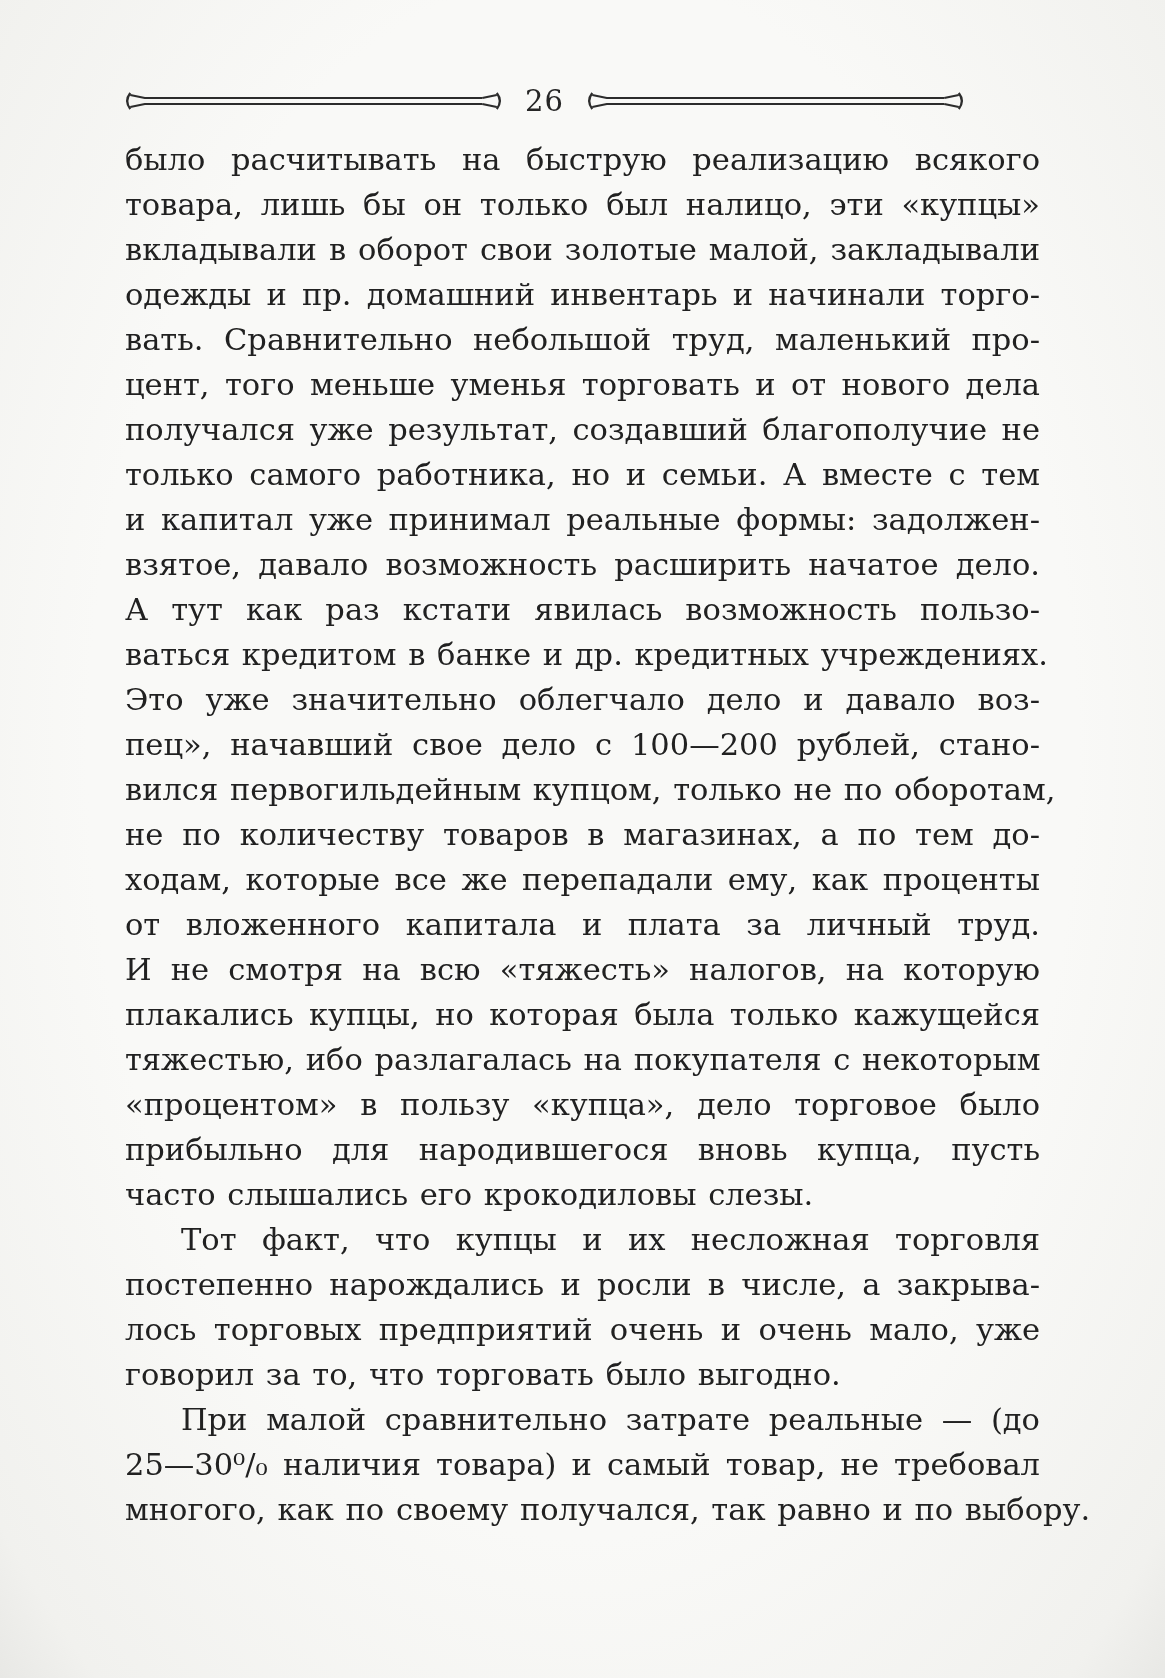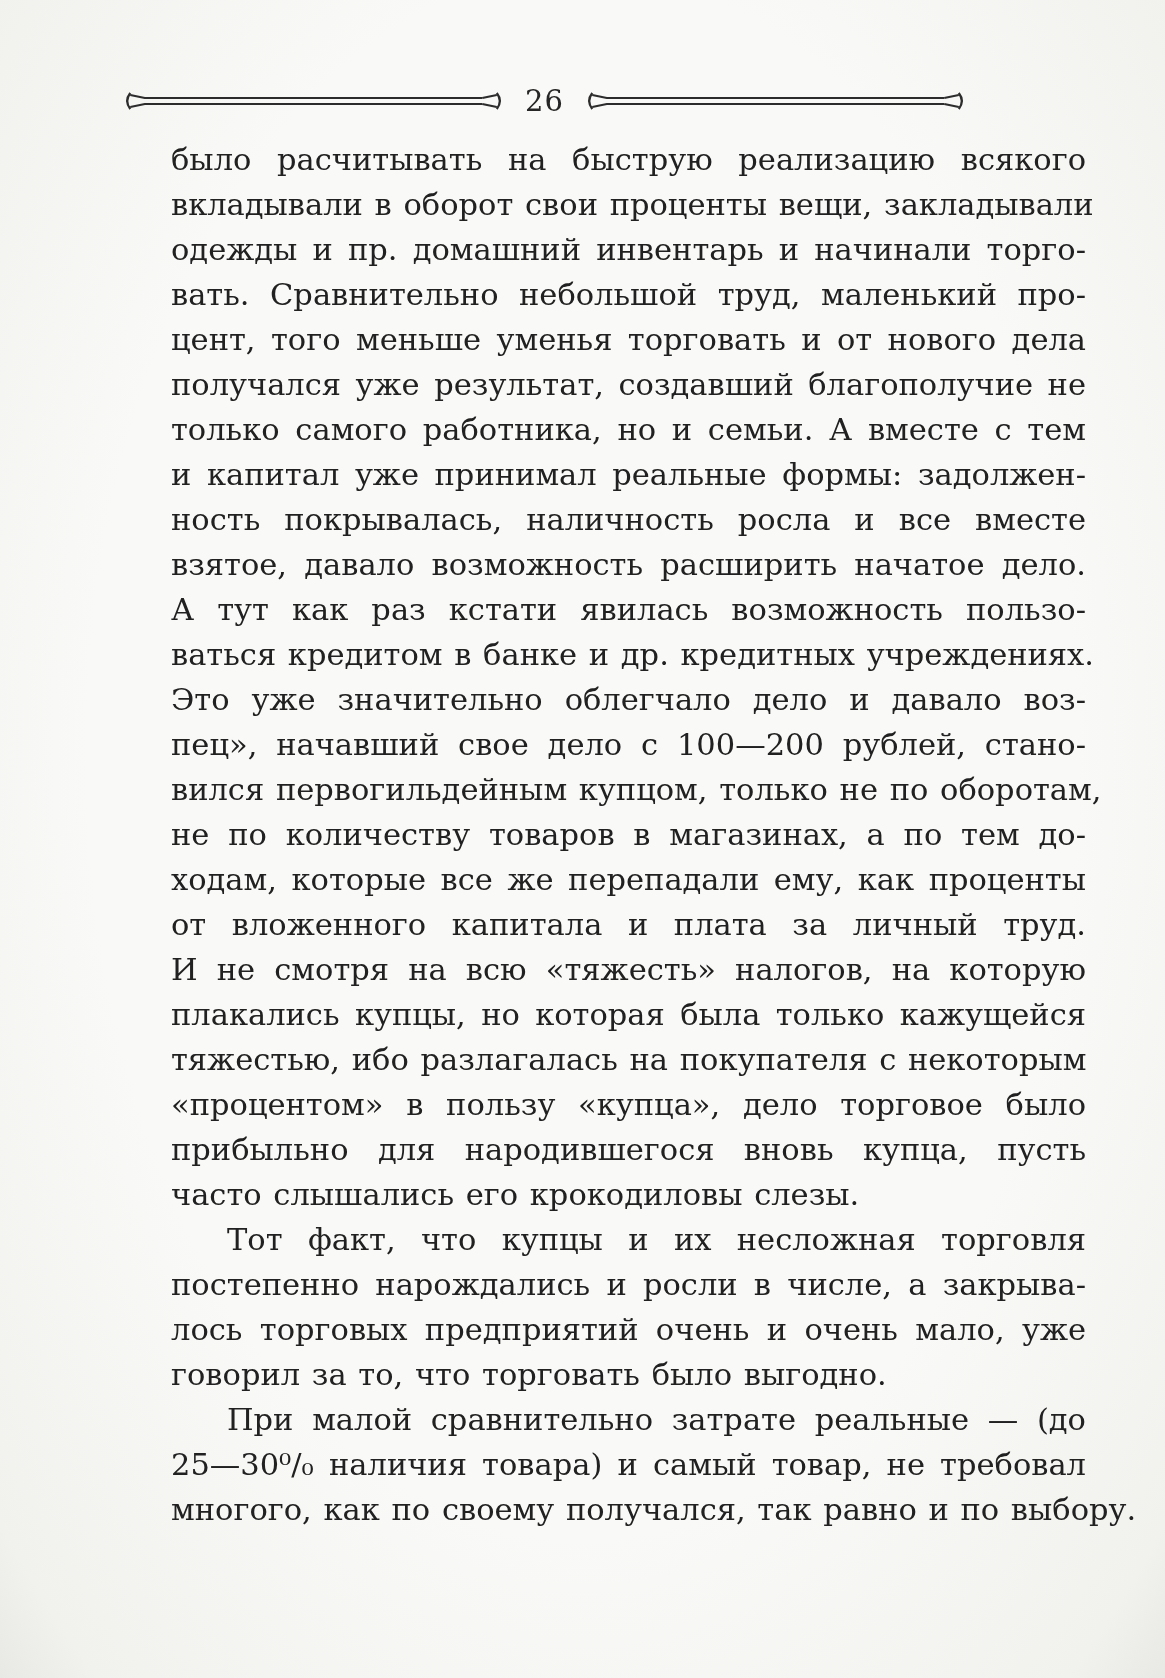--- a/index.html
+++ b/index.html
@@ -38,21 +38,20 @@
     font-size: 29px;
     line-height: 34px;
     color: #262626;
     letter-spacing: 1px;
   }
   .text-block {
     position: absolute;
     top: 137px;
     left: 125px;
     width: 915px;
-    margin-left: 46px;
   }
   .line {
     font-size: 30.5px;
     line-height: 45px;
     height: 45px;
     white-space: nowrap;
     text-align: justify;
     text-align-last: justify;
     word-spacing: 2px;
     color: #212121;
@@ -82,28 +81,28 @@
         <path d="M8,5 L22,8 L348,8" fill="none" stroke="#2c2c2c" stroke-width="2.2"></path>
         <path d="M8,17 L22,14 L348,14" fill="none" stroke="#2c2c2c" stroke-width="2.2"></path>
         <path d="M362,3 Q368,11 362,19" fill="none" stroke="#2c2c2c" stroke-width="2.2"></path>
         <path d="M362,5 L348,8 M362,17 L348,14" fill="none" stroke="#2c2c2c" stroke-width="2.2"></path>
       </svg>
     </div>
   </div>
 
   <div class="text-block">
       <div class="line">было расчитывать на быструю реализацию всякого</div>
-      <div class="line">вкладывали в оборот свои проценты вещи, закладывали</div>
+      <div class="line">товара, лишь бы он только был налицо, эти «купцы»</div>
+      <div class="line">вкладывали в оборот свои золотые малой, закладывали</div>
       <div class="line">одежды и пр. домашний инвентарь и начинали торго-</div>
       <div class="line">вать. Сравнительно небольшой труд, маленький про-</div>
       <div class="line">цент, того меньше уменья торговать и от нового дела</div>
       <div class="line">получался уже результат, создавший благополучие не</div>
       <div class="line">только самого работника, но и семьи. А вместе с тем</div>
       <div class="line">и капитал уже принимал реальные формы: задолжен-</div>
-      <div class="line">ность покрывалась, наличность росла и все вместе</div>
       <div class="line">взятое, давало возможность расширить начатое дело.</div>
       <div class="line">А тут как раз кстати явилась возможность пользо-</div>
       <div class="line">ваться кредитом в банке и др. кредитных учреждениях.</div>
       <div class="line">Это уже значительно облегчало дело и давало воз-</div>
       <div class="line">пец», начавший свое дело с 100—200 рублей, стано-</div>
       <div class="line">вился первогильдейным купцом, только не по оборотам,</div>
       <div class="line">не по количеству товаров в магазинах, а по тем до-</div>
       <div class="line">ходам, которые все же перепадали ему, как проценты</div>
       <div class="line">от вложенного капитала и плата за личный труд.</div>
       <div class="line">И не смотря на всю «тяжесть» налогов, на которую</div>

